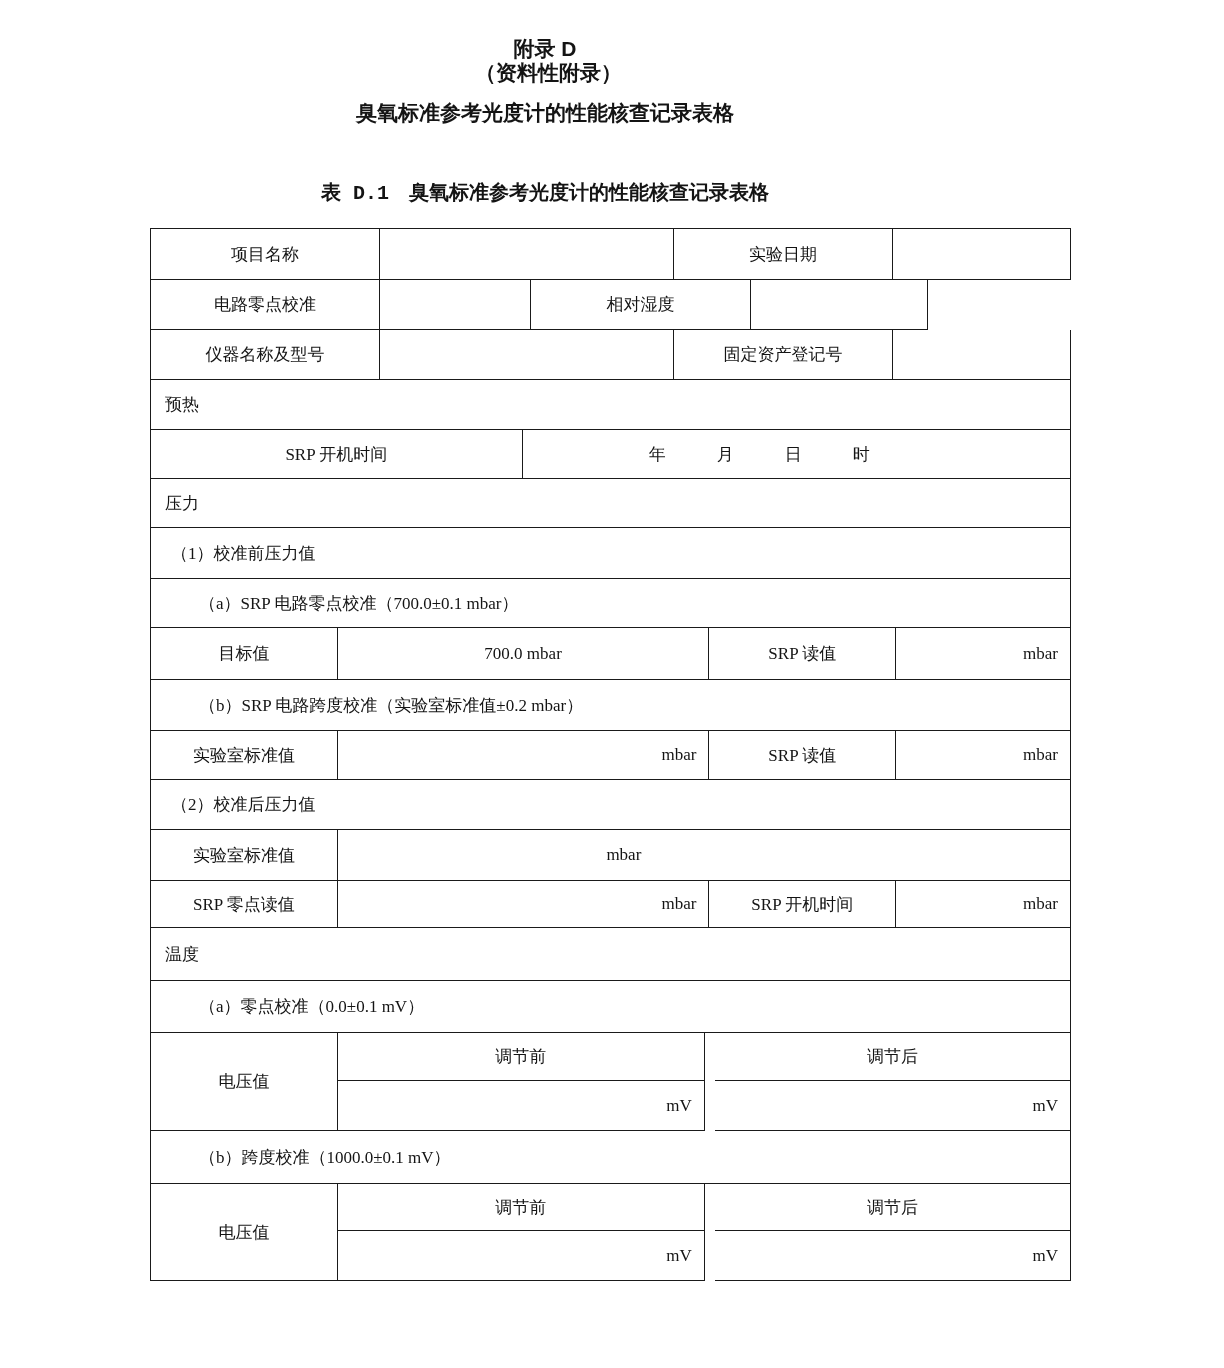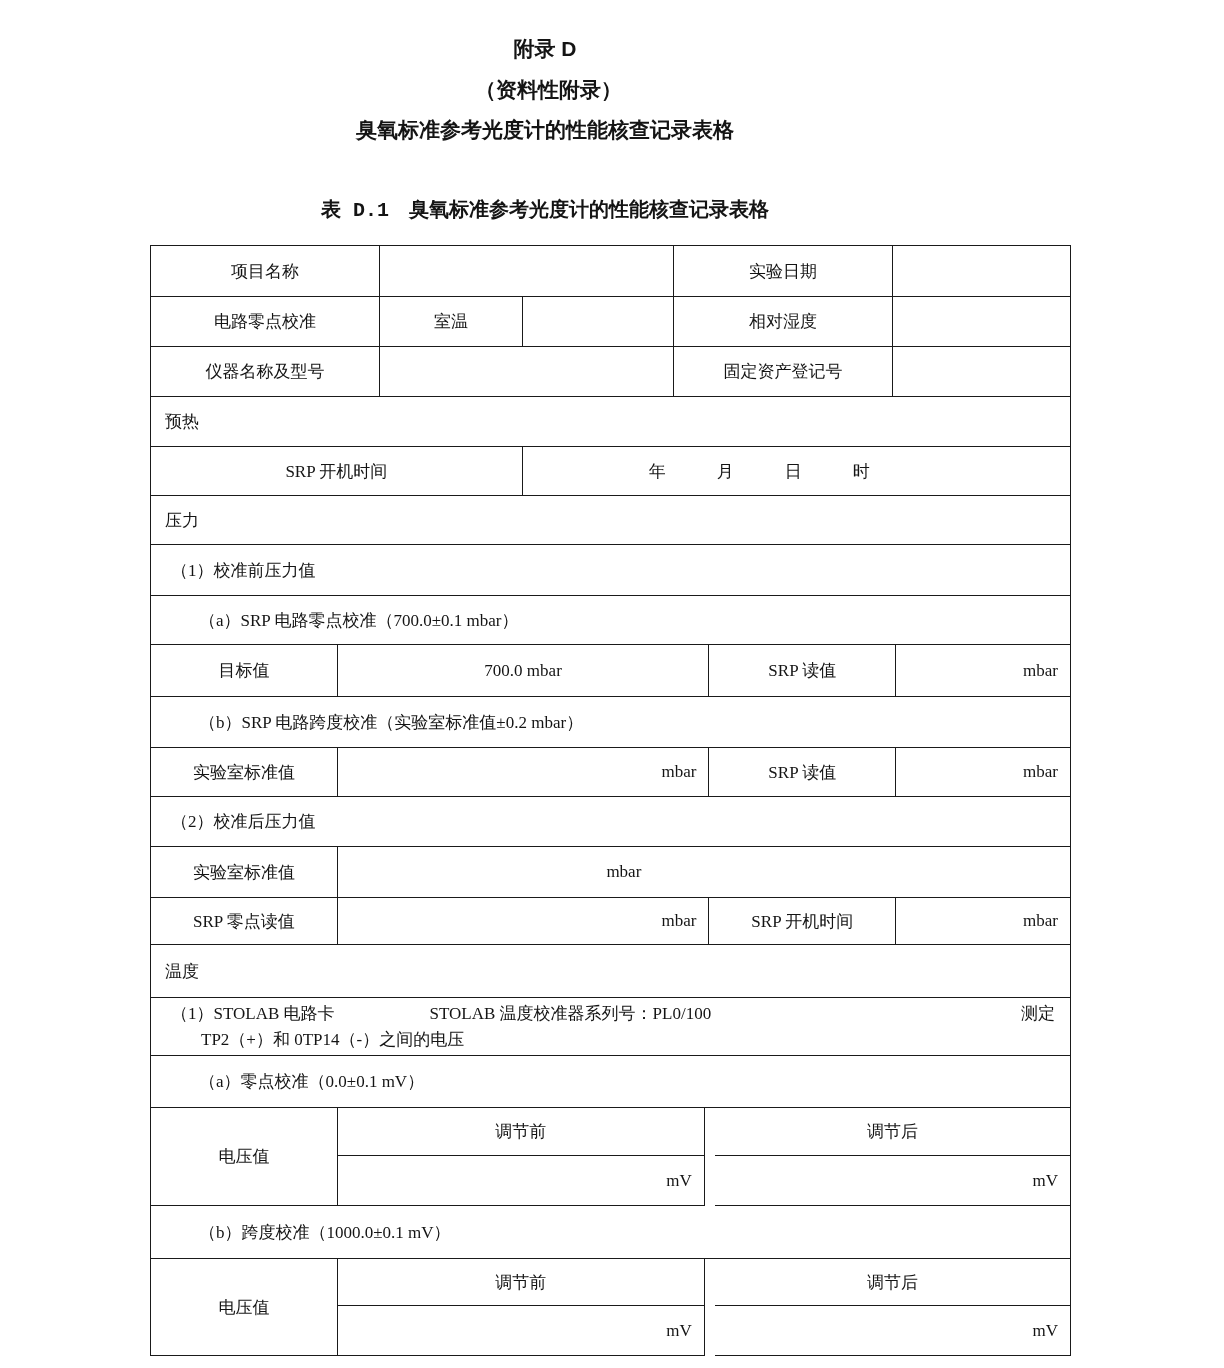--- a/index.html
+++ b/index.html
@@ -7,21 +7,21 @@
     width:1090px;height:1368px;background:#fff;color:#141414;
     font-family:"Liberation Serif","DejaVu Serif",serif;
     overflow:hidden;position:relative;
   }
   
   .t1,.t2,.t3{
     text-align:center;font-weight:bold;font-size:21px;line-height:24px;
     font-family:"Liberation Sans","DejaVu Sans",sans-serif;
   }
   .t1{padding-top:37px;}
-  .t2{margin-top:17px;padding-left:7px;}
+  .t2{padding-left:7px;}
   .t3{margin-top:16px;}
   .caption{
     text-align:center;font-weight:bold;font-size:20px;line-height:24px;margin-top:57px;
     font-family:Liberation Mono, monospace;
   }
   
   .tbl{
     margin:22px 0 0 150px;width:920px;
     border-top:1.6px solid #1a1a1a;border-left:1.6px solid #1a1a1a;
     font-size:17px;
@@ -71,21 +71,20 @@
 
     <div class="row" style="height:51px">
       <div class="c w249">项目名称</div>
       <div class="c w319"></div>
       <div class="c w239">实验日期</div>
       <div class="c w193"></div>
     </div>
 
     <div class="row" style="height:50px">
       <div class="c w249">电路零点校准</div>
-      <div class="c w155">室温</div>
       <div class="c w164"></div>
       <div class="c w239">相对湿度</div>
       <div class="c w193"></div>
     </div>
 
     <div class="row" style="height:50px">
       <div class="c w249">仪器名称及型号</div>
       <div class="c w319"></div>
       <div class="c w239">固定资产登记号</div>
       <div class="c w193"></div>
@@ -148,33 +147,20 @@
       <div class="c w203">SRP 零点读值</div>
       <div class="c w404 right">mbar</div>
       <div class="c w203">SRP 开机时间</div>
       <div class="c w190 right">mbar</div>
     </div>
 
     <div class="row" style="height:53px">
       <div class="c wfull left">温度</div>
     </div>
 
-    <div class="row" style="height:58px">
-      <div class="c wfull stolab">
-        <div class="sl1">
-          <span>（1）STOLAB 电路卡</span>
-          <span class="m95">STOLAB 温度校准器系列号：PL0/100</span>
-          <span class="sp"></span>
-          <span>测定</span>
-        </div>
-        <div class="sl2">
-          <span>TP2（+）和 0TP14（-）之间的电压</span>
-        </div>
-      </div>
-    </div>
 
     <div class="row" style="height:52px">
       <div class="c wfull left ind2">（a）零点校准（0.0±0.1 mV）</div>
     </div>
 
     <div class="row" style="height:98px">
       <div class="c w203">电压值</div>
       <div class="vcol w797">
         <div class="subrow" style="height:48px">
           <div class="c s5075">调节前</div>

